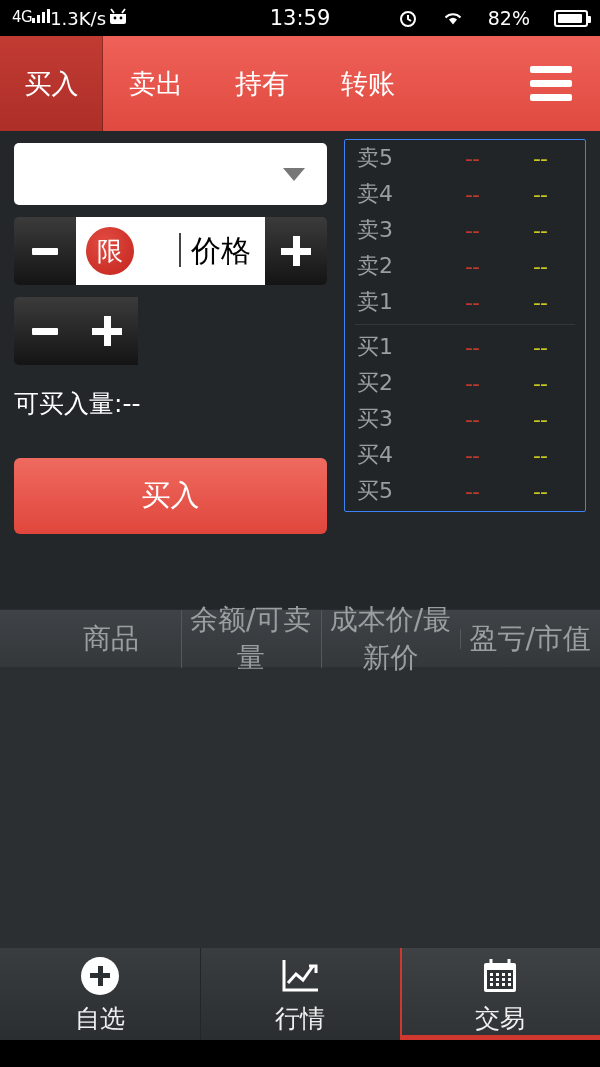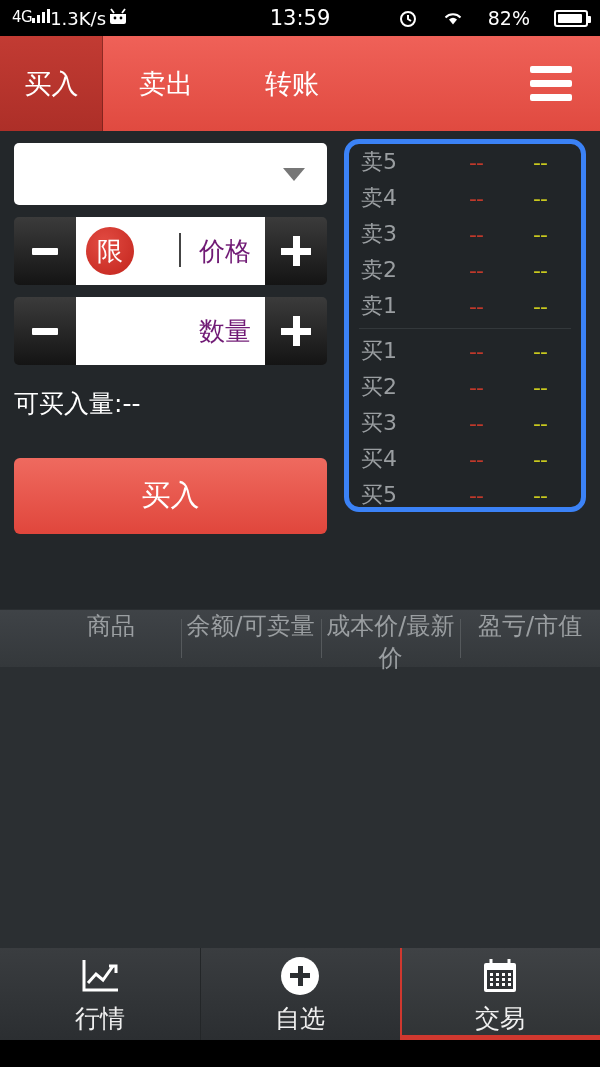--- a/index.html
+++ b/index.html
@@ -37,21 +37,21 @@
   }
   .batt span{ position:absolute; left:2px; top:2px; bottom:2px; background:#fff; border-radius:1px; }
 
   
   #topnav{
     height:95px; display:flex; align-items:stretch;
     background:linear-gradient(180deg,#ef6158 0%,#e04a40 100%);
   }
   .tab{
     display:flex; align-items:center; justify-content:center;
-    color:#fff; font-size:27px; flex:0 0 auto; padding:0 36px;
+    color:#fff; font-size:27px; flex:0 0 auto; padding:0 26px;
   }
   .tab.active{
     background:linear-gradient(180deg,#c23b33 0%,#ad2f28 100%);
     width:103px; padding:0;
     box-shadow:inset -1px 0 0 rgba(0,0,0,.25);
   }
   .tab.spacer{ flex:1 1 auto; }
   #hamburger{
     display:flex; flex-direction:column; justify-content:center;
     gap:7px; padding:0 28px 0 10px;
@@ -85,51 +85,51 @@
   .stepbtn.plus::after{ content:""; position:absolute; width:7px; height:30px; background:#fff; }
   .field{
     flex:1; background:#fff; display:flex; align-items:center;
     padding:0 14px 0 10px; position:relative;
   }
   .limit-badge{
     width:48px; height:48px; border-radius:50%;
     background:radial-gradient(circle at 38% 32%,#e24b42,#c2241c);
     color:#fff; font-size:26px; display:flex; align-items:center; justify-content:center;
   }
-  .ph{ margin-left:auto; color:#701a75; font-size:26px; }
+  .ph{ margin-left:auto; color:#000000; font-size:30px; }
   .caret{
     position:absolute; right:84px; top:16px; width:2px; height:34px; background:#444;
   }
   .avail{ margin-top:22px; color:#ffffff; font-size:25px; }
   .limits{ margin-top:34px; display:flex; color:#7e8387; font-size:23px; }
   .limits span:first-child{ width:168px; }
   .buybtn{
     margin-top:38px; height:76px; border-radius:6px; border:none; width:100%;
     background:linear-gradient(180deg,#ef6a5f 0%,#e0463c 100%);
     color:#fff; font-size:29px; font-family:inherit;
   }
 
   
   #book{
     position:absolute; right:14px; top:8px; width:242px; height:373px;
-    background:#212528; border:5px solid #3b82f6; border-radius:15px;
+    background:#212528; border:1px solid #3b82f6; border-radius:2px;
   }
   .bookrow{
     height:36px; display:flex; align-items:center;
     padding:0 14px 0 12px; font-size:22px;
   }
   .bookrow .lbl{ color:#9a9ea1; width:78px; }
   .bookrow .px{ color:#c0392b; width:74px; text-align:center; letter-spacing:-1px; }
   .bookrow .vol{ color:#c9c91e; flex:1; text-align:center; letter-spacing:-1px; }
   #book .divider{ height:1px; background:#33383b; margin:4px 10px; }
 
   
   #poshdr{
     height:58px; background:linear-gradient(180deg,#3f4347 0%,#34383b 100%);
-    display:flex; color:#9a9ea1; font-size:24px;
+    display:flex; align-items:center; color:#9a9ea1; font-size:28px;
     border-top:1px solid #2a2e31;
     padding-left:41px;
   }
   #poshdr div{ flex:1; text-align:center; position:relative; }
   #poshdr div + div::before{
     content:""; position:absolute; left:0; top:9px; bottom:9px;
     width:1px; background:#55595c;
   }
   #posbody{ background:#2b2f32; height:281px; }
 
@@ -194,20 +194,23 @@
 </div>
 
 <div id="topnav">
   <div class="tab active">
     <span>买入</span>
   </div>
   <div class="tab">
     <span>卖出</span>
   </div>
   <div class="tab">
+    <span>持有</span>
+  </div>
+  <div class="tab">
     <span>转账</span>
   </div>
   <div class="tab spacer"></div>
   <div id="hamburger">
       <b></b>
       <b></b>
       <b></b>
     </div>
 </div>
 
@@ -225,23 +228,20 @@
       <div class="field">
         <span class="limit-badge">限</span>
         <span class="caret"></span>
         <span class="ph">价格</span>
       </div>
       <div class="stepbtn plus"></div>
     </div>
 
     <div class="steprow">
       <div class="stepbtn minus"></div>
-      <div class="field">
-        <span class="ph">数量</span>
-      </div>
       <div class="stepbtn plus"></div>
     </div>
 
     <div class="avail">可买入量:--</div>
 
 
     <button class="buybtn">买入</button>
   </div>
 
   <div id="book">
@@ -303,35 +303,35 @@
 
 <div id="poshdr">
   <div>商品</div>
   <div>余额/可卖量</div>
   <div>成本价/最新价</div>
   <div>盈亏/市值</div>
 </div>
 <div id="posbody"></div>
 
 <div id="bottomnav">
+  <div class="bn">
+    <span class="bnicon">
+        <i class="plusicon"></i>
+      </span>
+    <span>自选</span>
+  </div>
   <div class="bn">
     <span class="bnicon">
       <svg width="44" height="38" viewBox="0 0 44 38">
         <path d="M6 3v30h34" stroke="#fff" stroke-width="3" fill="none"></path>
         <path d="M10 26l8-9 7 6 10-14" stroke="#fff" stroke-width="3" fill="none"></path>
         <path d="M31 9h7v7" stroke="#fff" stroke-width="3" fill="none"></path>
       </svg>
     </span>
     <span>行情</span>
-  </div>
-  <div class="bn">
-    <span class="bnicon">
-        <i class="plusicon"></i>
-      </span>
-    <span>自选</span>
   </div>
   <div class="bn active">
     <span class="bnicon">
       <svg width="40" height="40" viewBox="0 0 40 40">
         <rect x="4" y="7" width="32" height="29" rx="2" fill="#fff"></rect>
         <rect x="7" y="14" width="26" height="19" fill="#2f3235"></rect>
         <path d="M11 3v7M29 3v7" stroke="#fff" stroke-width="3"></path>
         <g fill="#fff">
           <rect x="10" y="17" width="3" height="3"></rect>
             <rect x="16" y="17" width="3" height="3"></rect>

